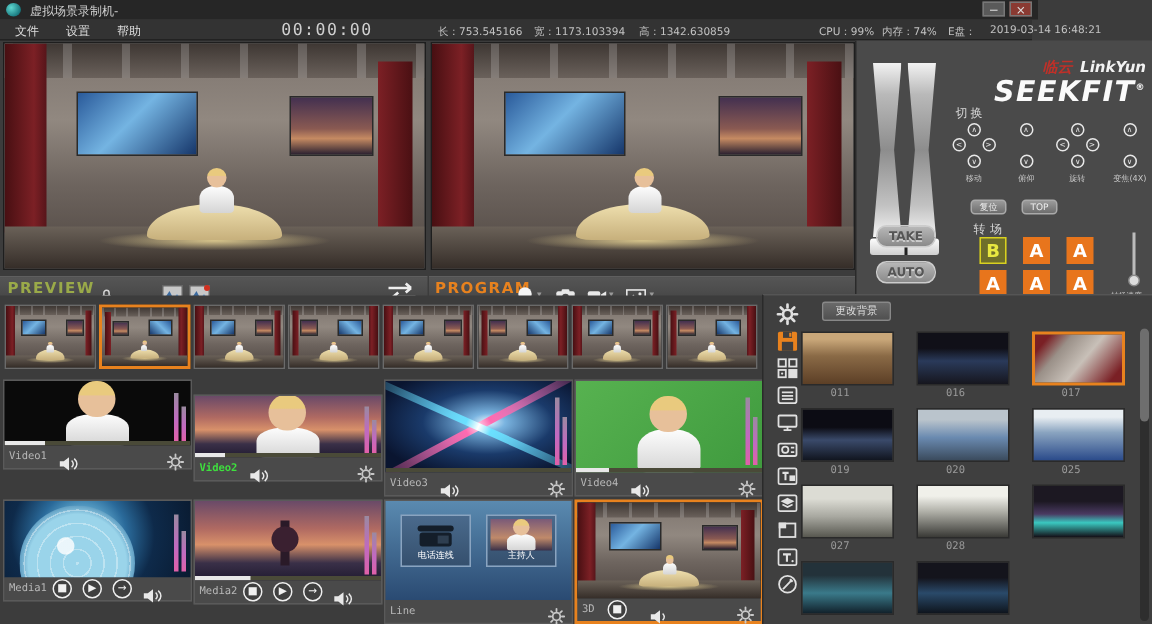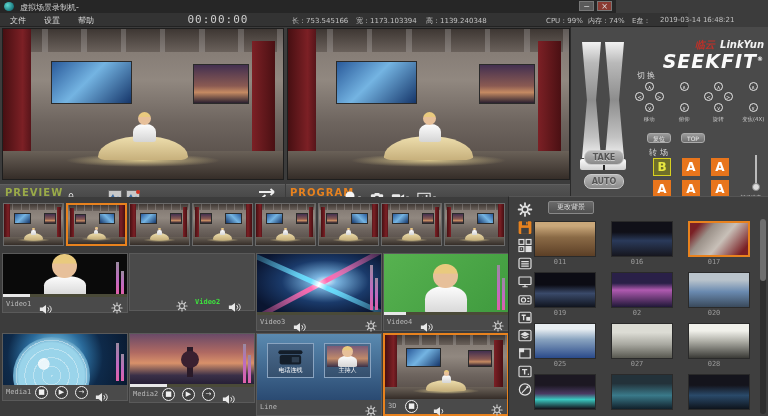--- a/index.html
+++ b/index.html
@@ -1,21 +1,21 @@
 <!DOCTYPE html>
 <html><head>
 <meta charset="utf-8">
 <style>
   * { margin:0; padding:0; box-sizing:border-box; }
   html,body { width:768px; height:416px; overflow:hidden; background:#2b2b2b;
     font-family:"DejaVu Sans", sans-serif; }
   #app { position:relative; width:768px; height:416px; background:#3c3c3c; overflow:hidden; }
 
   
-  .titlebar { position:absolute; left:0; top:0; width:616px; height:13px; background:#262626; }
+  .titlebar { position:absolute; left:0; top:0; width:692px; height:13px; background:#262626; }
   .app-logo { position:absolute; left:4px; top:2px; width:10px; height:9px; border-radius:50%;
     background:radial-gradient(circle at 35% 35%, #5fd8d0, #1a7a80 70%, #0a3a40); }
   .app-title { position:absolute; left:20px; top:2px; font-size:8px; color:#cfcfcf; }
   .winbtn { position:absolute; top:1px; width:15px; height:10px; background:#5a5a5a; color:#ddd;
     font-size:8px; line-height:9px; text-align:center; border:1px solid #777; }
   .winbtn.min { right:22px; }
   .winbtn.close { right:4px; background:#8a3a32; }
 
   
   .menubar { position:absolute; left:0; top:13px; width:688px; height:14px; background:#333; border-bottom:1px solid #222; }
@@ -185,21 +185,21 @@
   <div class="menubar">
     <span class="menu-item" style="left:10px">文件</span>
     <span class="menu-item" style="left:44px">设置</span>
     <span class="menu-item" style="left:78px">帮助</span>
     <span class="timer">00:00:00</span>
     <span class="info" style="left:292px">
       <span>长：</span><span>753.545166</span></span>
     <span class="info" style="left:356px">
       <span>宽：</span><span>1173.103394</span></span>
     <span class="info" style="left:426px">
-      <span>高：</span><span>1139.240348</span></span>
+      <span>高：</span><span>1342.630859</span></span>
     <span class="info" style="left:546px">
       <span>CPU：</span><span>99%</span></span>
     <span class="info" style="left:588px">
       <span>内存：</span><span>74%</span></span>
     <span class="info" style="left:632px">E盘：</span>
     <span class="info" style="left:660px">2019-03-14 16:48:21</span>
   </div>
 
   <div class="monitor prev">
     <div class="studio-slot">
@@ -472,21 +472,21 @@
               <path d="M10 3.5 q2.5 2.5 0 5 M12 2 q4 4 0 8" stroke="#e8e8e8" stroke-width="1.1" fill="none"></path>
             </svg></span>
         <span class="gear">
           <svg viewBox="0 0 20 20" stroke="#c8c8c8" stroke-width="2" stroke-linecap="round" fill="none">
               <circle cx="10" cy="10" r="4.2"></circle>
               <path d="M10 1.5 V4 M10 16 V18.5 M1.5 10 H4 M16 10 H18.5 M4 4 L5.8 5.8 M16 4 L14.2 5.8 M4 16 L5.8 14.2 M16 16 L14.2 14.2"></path>
             </svg></span>
       </div>
     </div>
 
-    <div class="src-tile" style="left:127px; top:0; height:58px;align-items:center;">
+    <div class="src-tile" style="left:127px; top:10px; height:58px;">
       <div class="src-thumb bg-city">
         <div class="host-fig">
             <span class="host-body"></span>
             <span class="host-head"></span>
           </div>
         <div class="meters">
             <i class="m1"></i>
             <i class="m2"></i>
           </div>
         <div class="pbar">
@@ -832,24 +832,20 @@
   <div class="scene-item sel">
     <div class="scene-thumb v3"></div>
     <div class="scene-label">017</div>
   </div>
 
   <div class="scene-item">
     <div class="scene-thumb v4"></div>
     <div class="scene-label">019</div>
   </div>
 
-  <div class="scene-item">
-    <div class="scene-thumb v5"></div>
-    <div class="scene-label">02</div>
-  </div>
 
   <div class="scene-item">
     <div class="scene-thumb v6"></div>
     <div class="scene-label">020</div>
   </div>
 
   <div class="scene-item">
     <div class="scene-thumb v7"></div>
     <div class="scene-label">025</div>
   </div>

